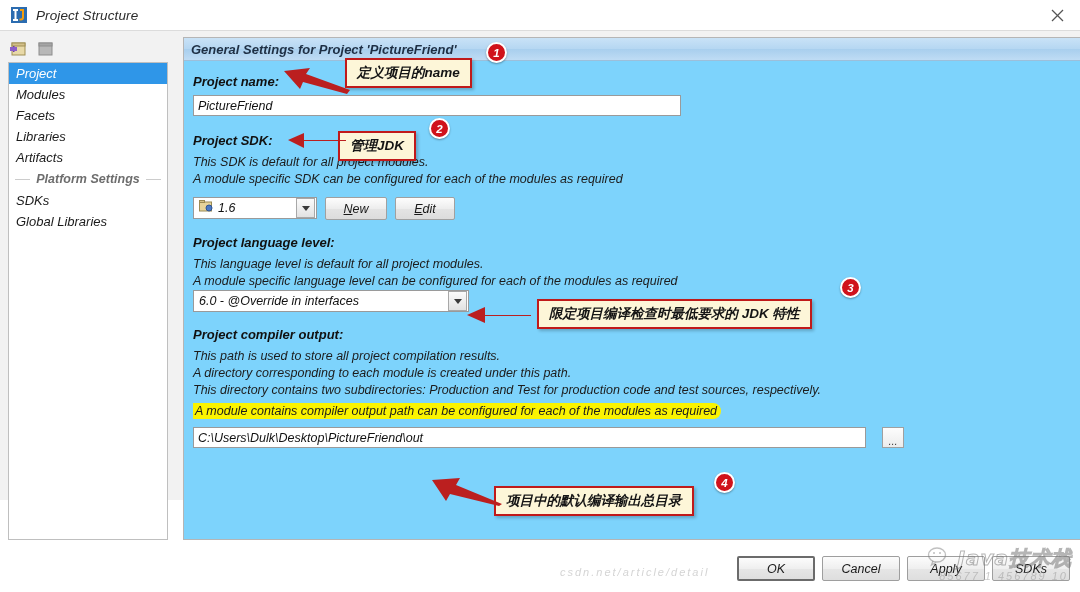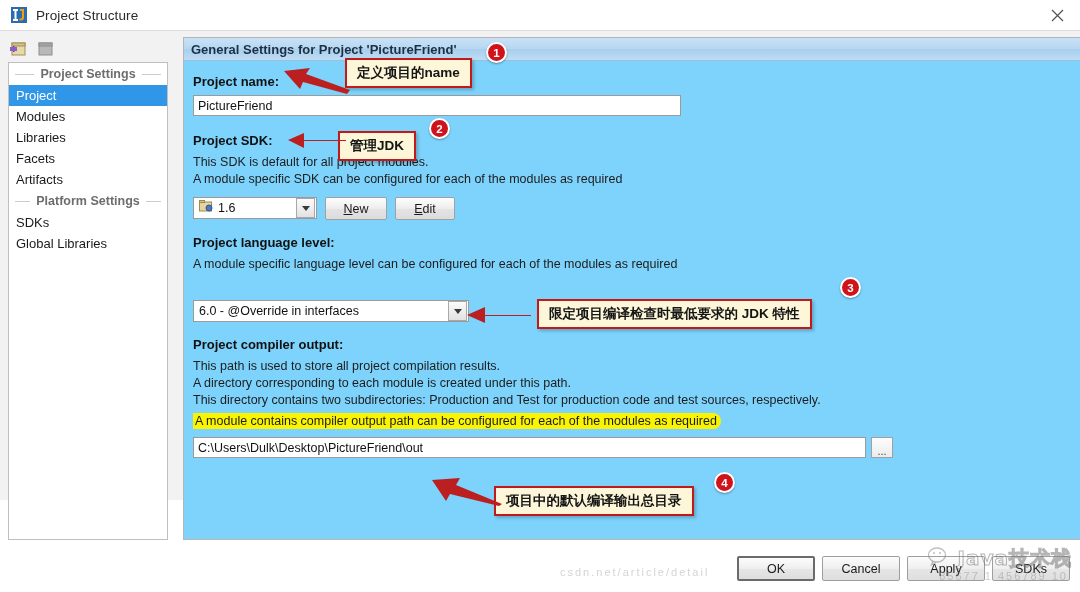--- a/index.html
+++ b/index.html
@@ -7,20 +7,21 @@
     margin: 0; padding: 0;
     width: 1080px; height: 592px;
     overflow: hidden;
     background: #ffffff;
     font-family: "Liberation Sans", "DejaVu Sans", sans-serif;
   }
   #app {
     position: relative;
     width: 1080px; height: 500px;
     background: #f2f2f2;
+    font-style: italic;
   }
 
   
   .titlebar {
     position: absolute; left: 0; top: 0;
     width: 1080px; height: 31px;
     background: #ffffff;
     border-bottom: 1px solid #dcdcdc;
     display: flex; align-items: center;
   }
@@ -145,21 +146,21 @@
   
   .hl {
     background: #fbf400;
     display: inline-block;
     padding: 0 4px 0 2px;
     border-radius: 0 9px 9px 0;
     font-size: 12.5px; color: #1c1c1c; line-height: 16px;
   }
 
   
-  .path-row { display: flex; align-items: center; gap: 5px; margin-top: 8px; }
+  .path-row { display: flex; align-items: center; gap: 16px; margin-top: 8px; }
   .browse-btn {
     width: 22px; height: 21px;
     background: linear-gradient(to bottom, #fdfdfd, #ececec);
     border: 1px solid #a0a0a0;
     display: flex; align-items: flex-end; justify-content: center;
     font-size: 11px; color: #444; line-height: 12px;
   }
 
   
   .anno {
@@ -258,29 +259,24 @@
     <span class="tb-icon">
       <svg width="21" height="20" viewBox="0 0 21 20">
         <rect x="4" y="4" width="13" height="12" fill="#b8b8b8" stroke="#8e8e8e" stroke-width="1"></rect>
         <rect x="4" y="4" width="13" height="3" fill="#a5a5a5" stroke="#8e8e8e" stroke-width="1"></rect>
       </svg>
     </span>
   </div>
 
   <div class="sidebar">
 
-    <div class="section-head">
-      <span class="rule"></span>
-      <span>Project Settings</span>
-      <span class="rule"></span>
-    </div>
     <div class="nav-item selected">Project</div>
     <div class="nav-item">Modules</div>
+    <div class="nav-item">Facets</div>
     <div class="nav-item">Libraries</div>
-    <div class="nav-item">Facets</div>
     <div class="nav-item">Artifacts</div>
 
     <div class="section-head">
       <span class="rule"></span>
       <span>Platform Settings</span>
       <span class="rule"></span>
     </div>
     <div class="nav-item">SDKs</div>
     <div class="nav-item">Global Libraries</div>
   </div>
@@ -319,22 +315,23 @@
             <span><u>N</u>ew</span>
           </div>
           <div class="btn" style="width:60px;">
             <span><u>E</u>dit</span>
           </div>
         </div>
       </div>
 
       <div class="group" style="margin-top:15px;">
         <div class="lbl-bold">Project language level:</div>
+        <div class="lbl-plain">This language level is default for all project modules.</div>
         <div class="lbl-plain">A module specific language level can be configured for each of the modules as required</div>
-        <div class="combo" style="width:276px; margin-top:27px;">
+        <div class="combo" style="width:276px; margin-top:0;">
           <span class="cval">6.0 - @Override in interfaces</span>
           <span class="carrow">
             <span class="arrow-glyph"></span>
           </span>
         </div>
       </div>
 
       <div class="group" style="margin-top:15px;">
         <div class="lbl-bold">Project compiler output:</div>
         <div class="lbl-plain">This path is used to store all project compilation results.</div>

